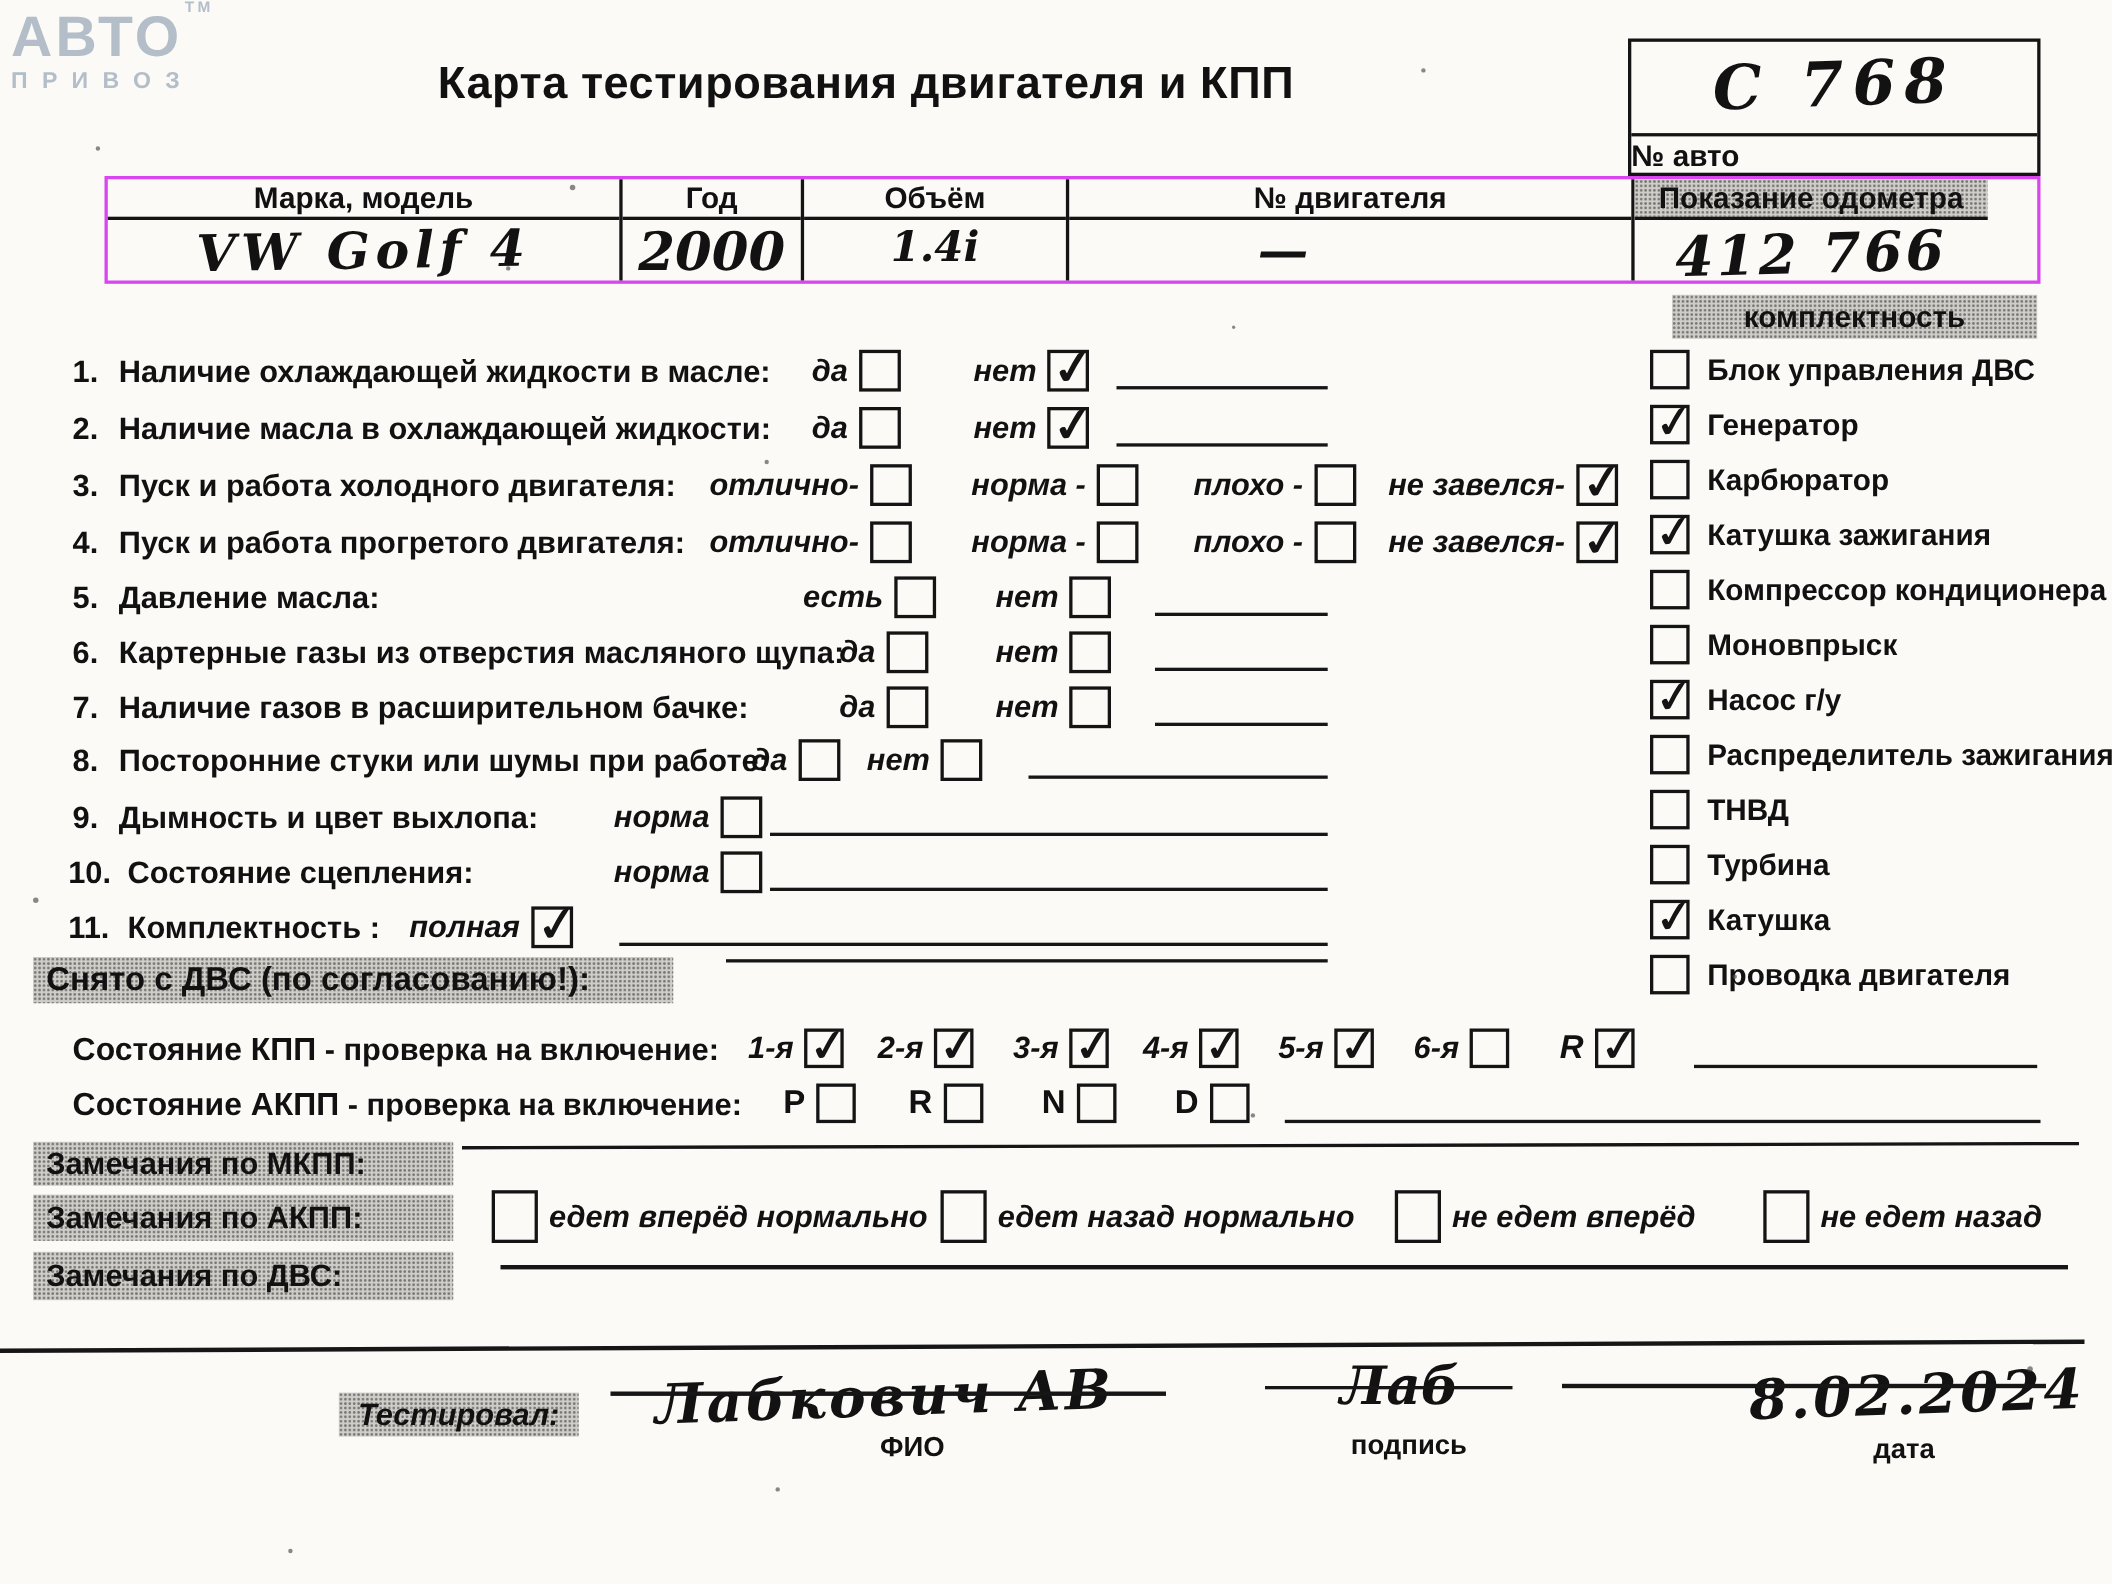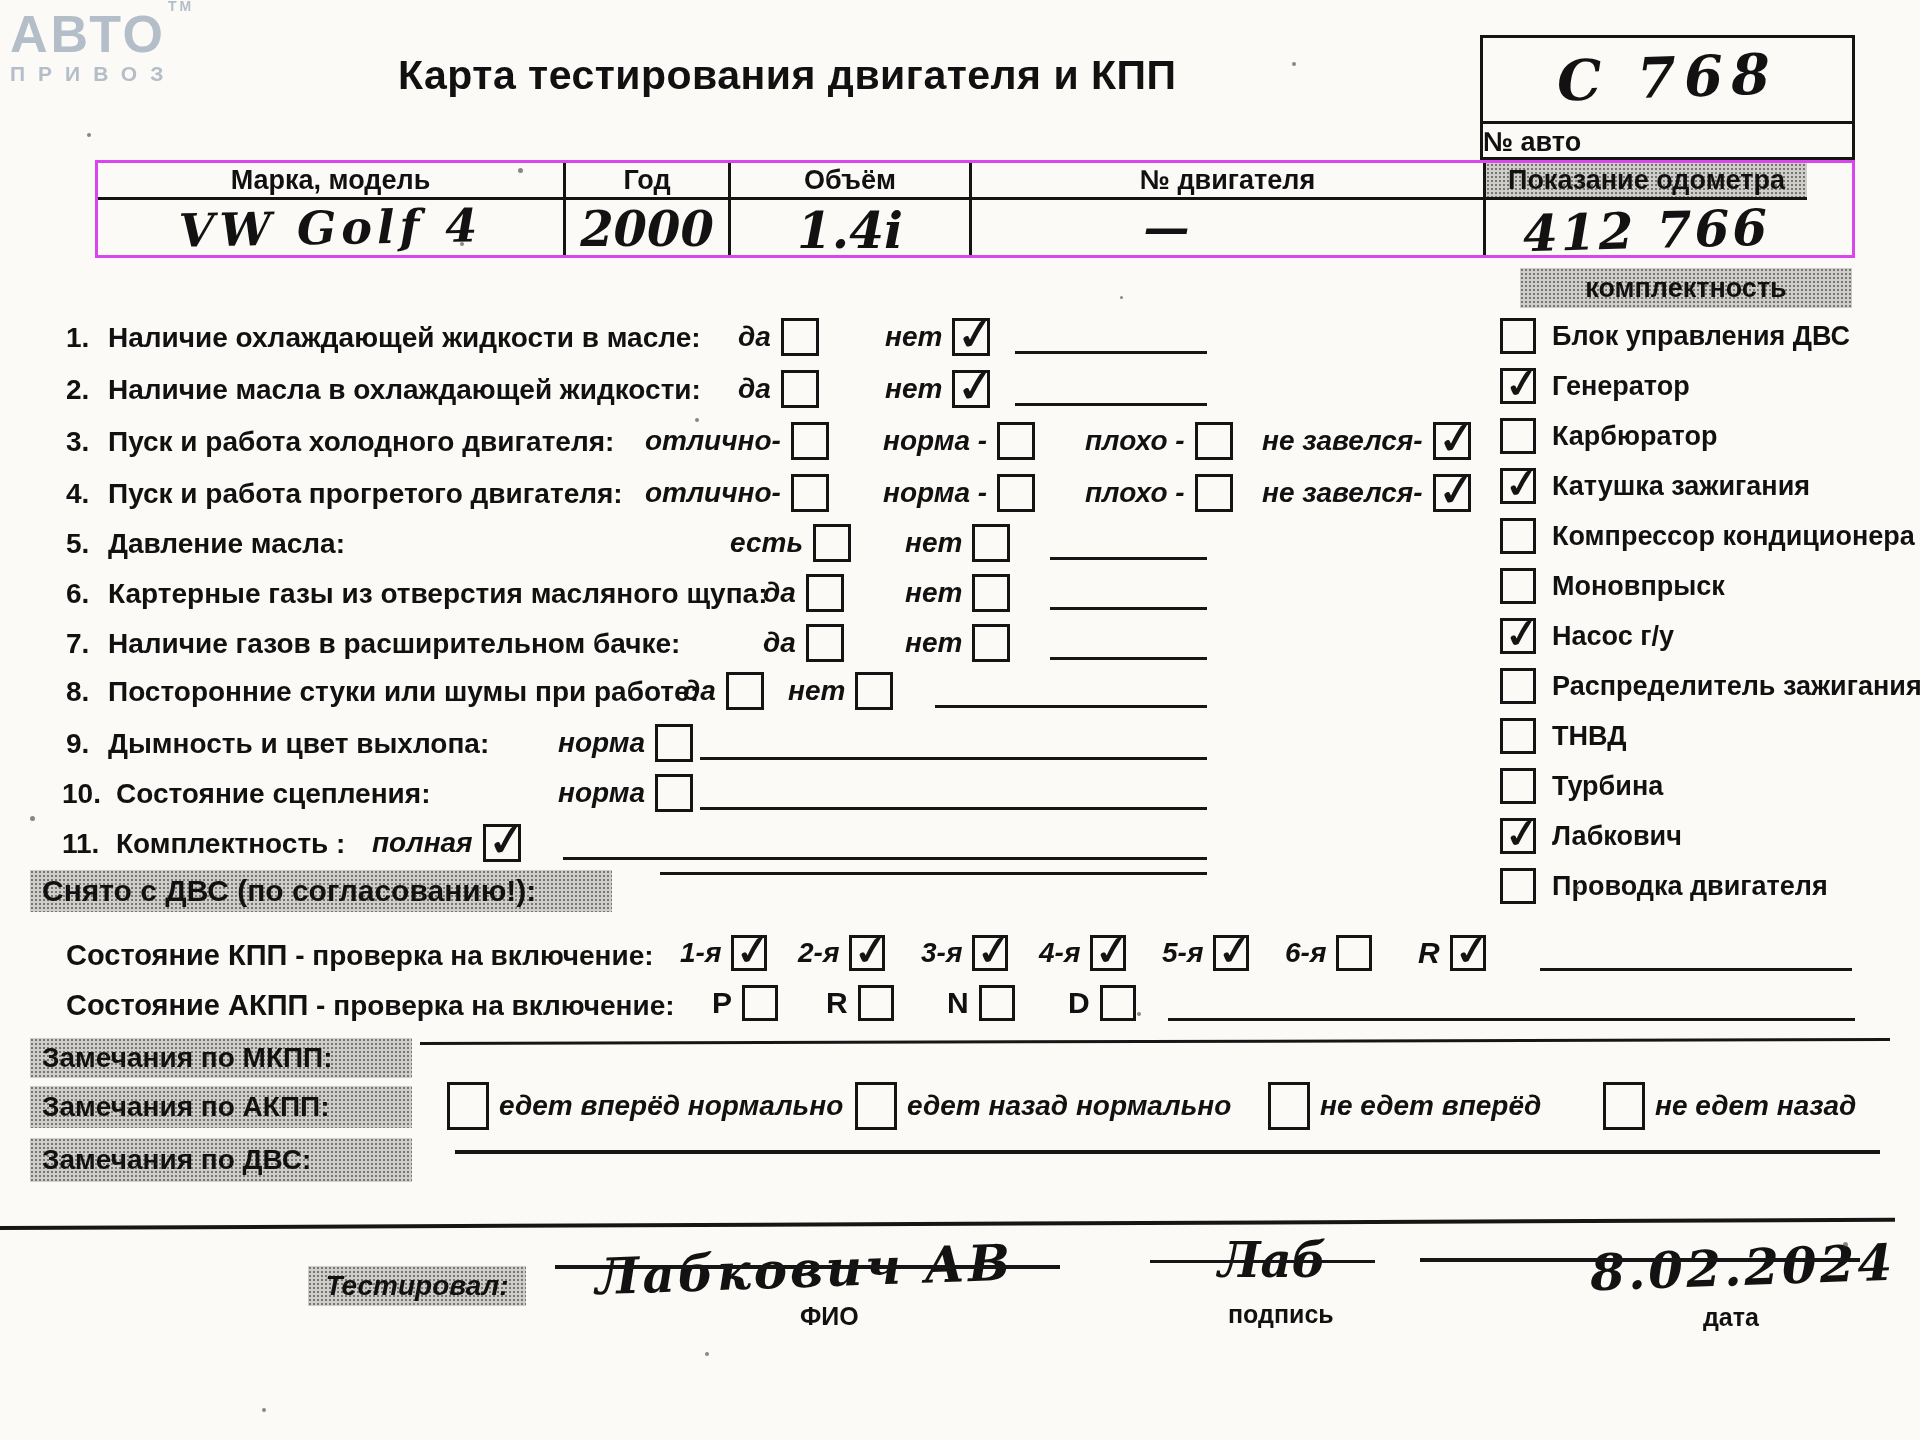--- a/index.html
+++ b/index.html
@@ -89,21 +89,21 @@
     <div class="vcol first" style="left:0;width:465px;">
       <div class="vhead">Марка, модель</div>
       <div class="vval hw" style="font-size:46px;letter-spacing:5px;transform:rotate(-1deg);">VW Golf 4</div>
     </div>
     <div class="vcol" style="left:465px;width:165px;">
       <div class="vhead">Год</div>
       <div class="vval hw" style="font-size:48px;">2000</div>
     </div>
     <div class="vcol" style="left:630px;width:241px;">
       <div class="vhead">Объём</div>
-      <div class="vval hw" style="font-size:50px;">1.4i</div>
+      <div class="vval hw" style="font-size:38px;">1.4i</div>
     </div>
     <div class="vcol" style="left:871px;width:514px;">
       <div class="vhead">№ двигателя</div>
       <div class="vval hw" style="font-size:46px;letter-spacing:2px;padding-right:120px;">—</div>
     </div>
     <div class="vcol" style="left:1385px;width:324px;">
       <div class="vhead shade">Показание одометра</div>
       <div class="vval hw" style="font-size:50px;letter-spacing:3px;transform:rotate(-1.5deg);">412 766</div>
     </div>
   </div>
@@ -145,21 +145,21 @@
   <div class="comp-row" style="top:716px;">
       <span class="cb small"></span>
       <span class="comp-label">ТНВД</span>
     </div>
   <div class="comp-row" style="top:766px;">
       <span class="cb small"></span>
       <span class="comp-label">Турбина</span>
     </div>
   <div class="comp-row" style="top:816px;">
       <span class="cb small checked"></span>
-      <span class="comp-label">Лабкович</span>
+      <span class="comp-label">Катушка</span>
     </div>
   <div class="comp-row" style="top:866px;">
       <span class="cb small"></span>
       <span class="comp-label">Проводка двигателя</span>
     </div>
 
   <div class="crow" style="top:318px;">
     <span class="cnum" style="left:66px;">1.</span>
     <span class="clabel" style="left:108px;">Наличие охлаждающей жидкости в масле:</span>
     <span class="opt" style="left:738px;">

